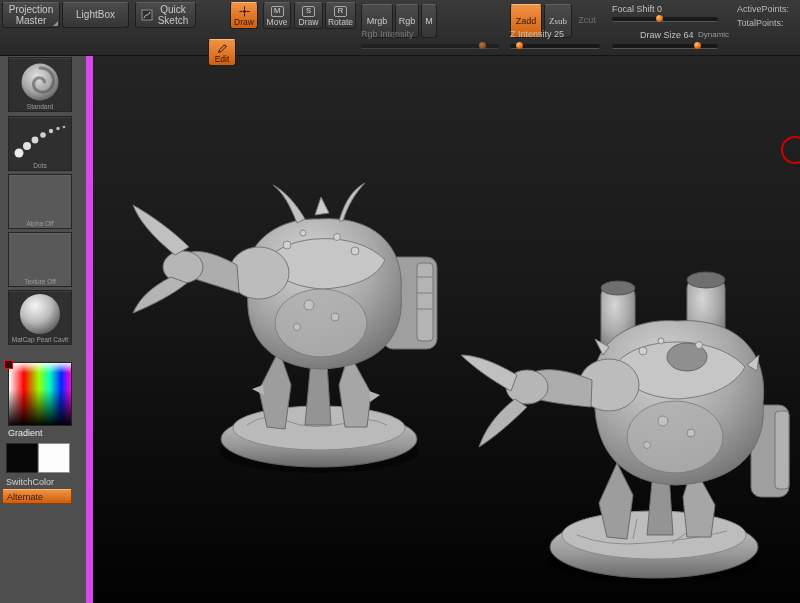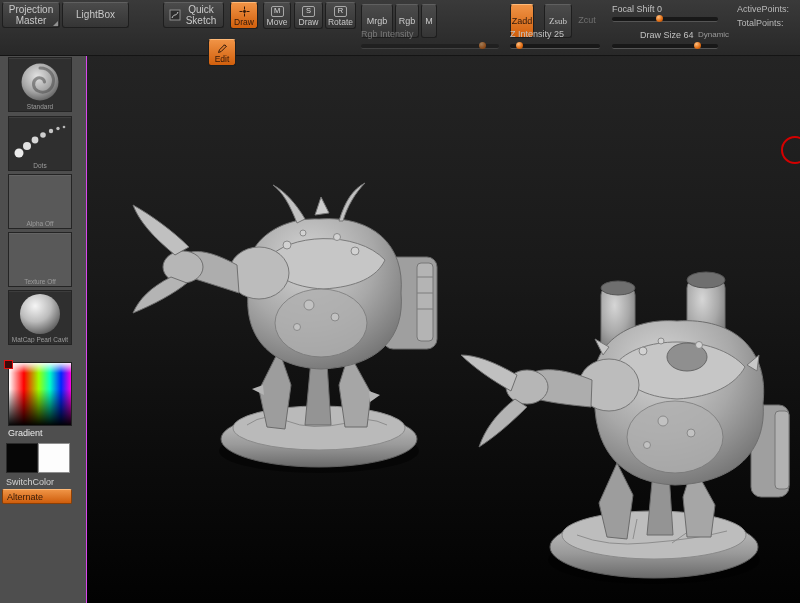--- a/index.html
+++ b/index.html
@@ -26,21 +26,21 @@
   .tlabel.dim{color:#787878;}
   .tlabel.tiny{font-size:8px;color:#9a9a9a;}
   .slider{position:absolute;height:4px;background:#181818;border-radius:2px;
     border-bottom:1px solid #555;}
   .slider .knob{position:absolute;top:-2px;width:7px;height:7px;border-radius:50%;
     background:radial-gradient(circle at 35% 30%,#ffc080,#e06a10 60%,#a34a08);}
   .slider.disabled{opacity:.55;}
 
   
   .sidebar{position:absolute;left:0;top:55px;width:86px;height:548px;background:#4e4e4e;
-    border-right:1px solid #d946ef;z-index:2;}
+    border-right:7px solid #d946ef;z-index:2;}
   .thumb{position:absolute;left:8px;width:64px;height:55px;background:#2f2f2f;
     border:1px solid #242424;box-shadow:inset 0 1px 0 rgba(255,255,255,.07);box-sizing:border-box;}
   .thumb.flat{background:#595959;}
   .thumb .ticon{position:absolute;left:50%;top:45%;transform:translate(-50%,-50%);}
   .thumb .tl{position:absolute;bottom:1px;left:0;right:0;text-align:center;
     font-size:6.5px;color:#9c9c9c;white-space:nowrap;overflow:hidden;}
   .picker{position:absolute;left:8px;top:307px;width:64px;height:64px;border:1px solid #222;
     box-sizing:border-box;
     background:
       linear-gradient(to bottom, rgba(255,255,255,.9) 0%, rgba(255,255,255,0) 16%,
@@ -73,21 +73,21 @@
 
     <div class="btn" style="left:2px;top:2px;width:58px;height:26px;">
       <span>Projection Master</span>
       <i class="fold"></i>
     </div>
 
     <div class="btn" style="left:62px;top:2px;width:67px;height:26px;">
       <span>LightBox</span>
     </div>
 
-    <div class="btn" style="left:135px;top:2px;width:61px;height:26px;gap:3px;margin-left:28px;">
+    <div class="btn" style="left:135px;top:2px;width:61px;height:26px;gap:3px;">
       <svg width="12" height="12" viewBox="0 0 12 12">
         <rect x="1" y="1" width="10" height="10" fill="#2d2d2d" stroke="#8d8d8d"></rect>
         <path d="M3,9 C5,4 7,8 9,3" fill="none" stroke="#cfcfcf"></path>
       </svg>
       <span style="width:34px;">Quick Sketch</span>
     </div>
 
     <div class="btn toolbtn orange" style="left:208px;top:2px;width:28px;height:27px;margin-top:37px;">
       <svg width="11" height="11" viewBox="0 0 11 11">
         <path d="M1.5,9.5 L2.5,6.8 L7.5,1.8 L9.2,3.5 L4.2,8.5 Z M7.5,1.8 L9.2,3.5" fill="none" stroke="#31180a"></path>
@@ -131,21 +131,21 @@
     </div>
     <div class="btn small" style="left:421px;top:4px;width:16px;">
       <span>M</span>
     </div>
 
     <div class="tlabel dim" style="left:361px;top:29px;">Rgb Intensity</div>
     <div class="slider disabled" style="left:361px;top:44px;width:138px;">
       <div class="knob" style="left: calc(88% - 3px);"></div>
     </div>
 
-    <div class="btn small orange" style="left:510px;top:4px;width:24px;text-align:center;">
+    <div class="btn small orange" style="left:510px;top:4px;width:32px;text-align:center;">
       <span>Zadd</span>
     </div>
     <div class="btn small" style="left:544px;top:4px;width:28px;font-family:Liberation Serif, serif;">
       <span>Zsub</span>
     </div>
     <div class="btn small flatdim" style="left:574px;top:4px;width:26px;">
       <span>Zcut</span>
     </div>
 
     <div class="tlabel" style="left:510px;top:29px;">Z Intensity 25</div>

